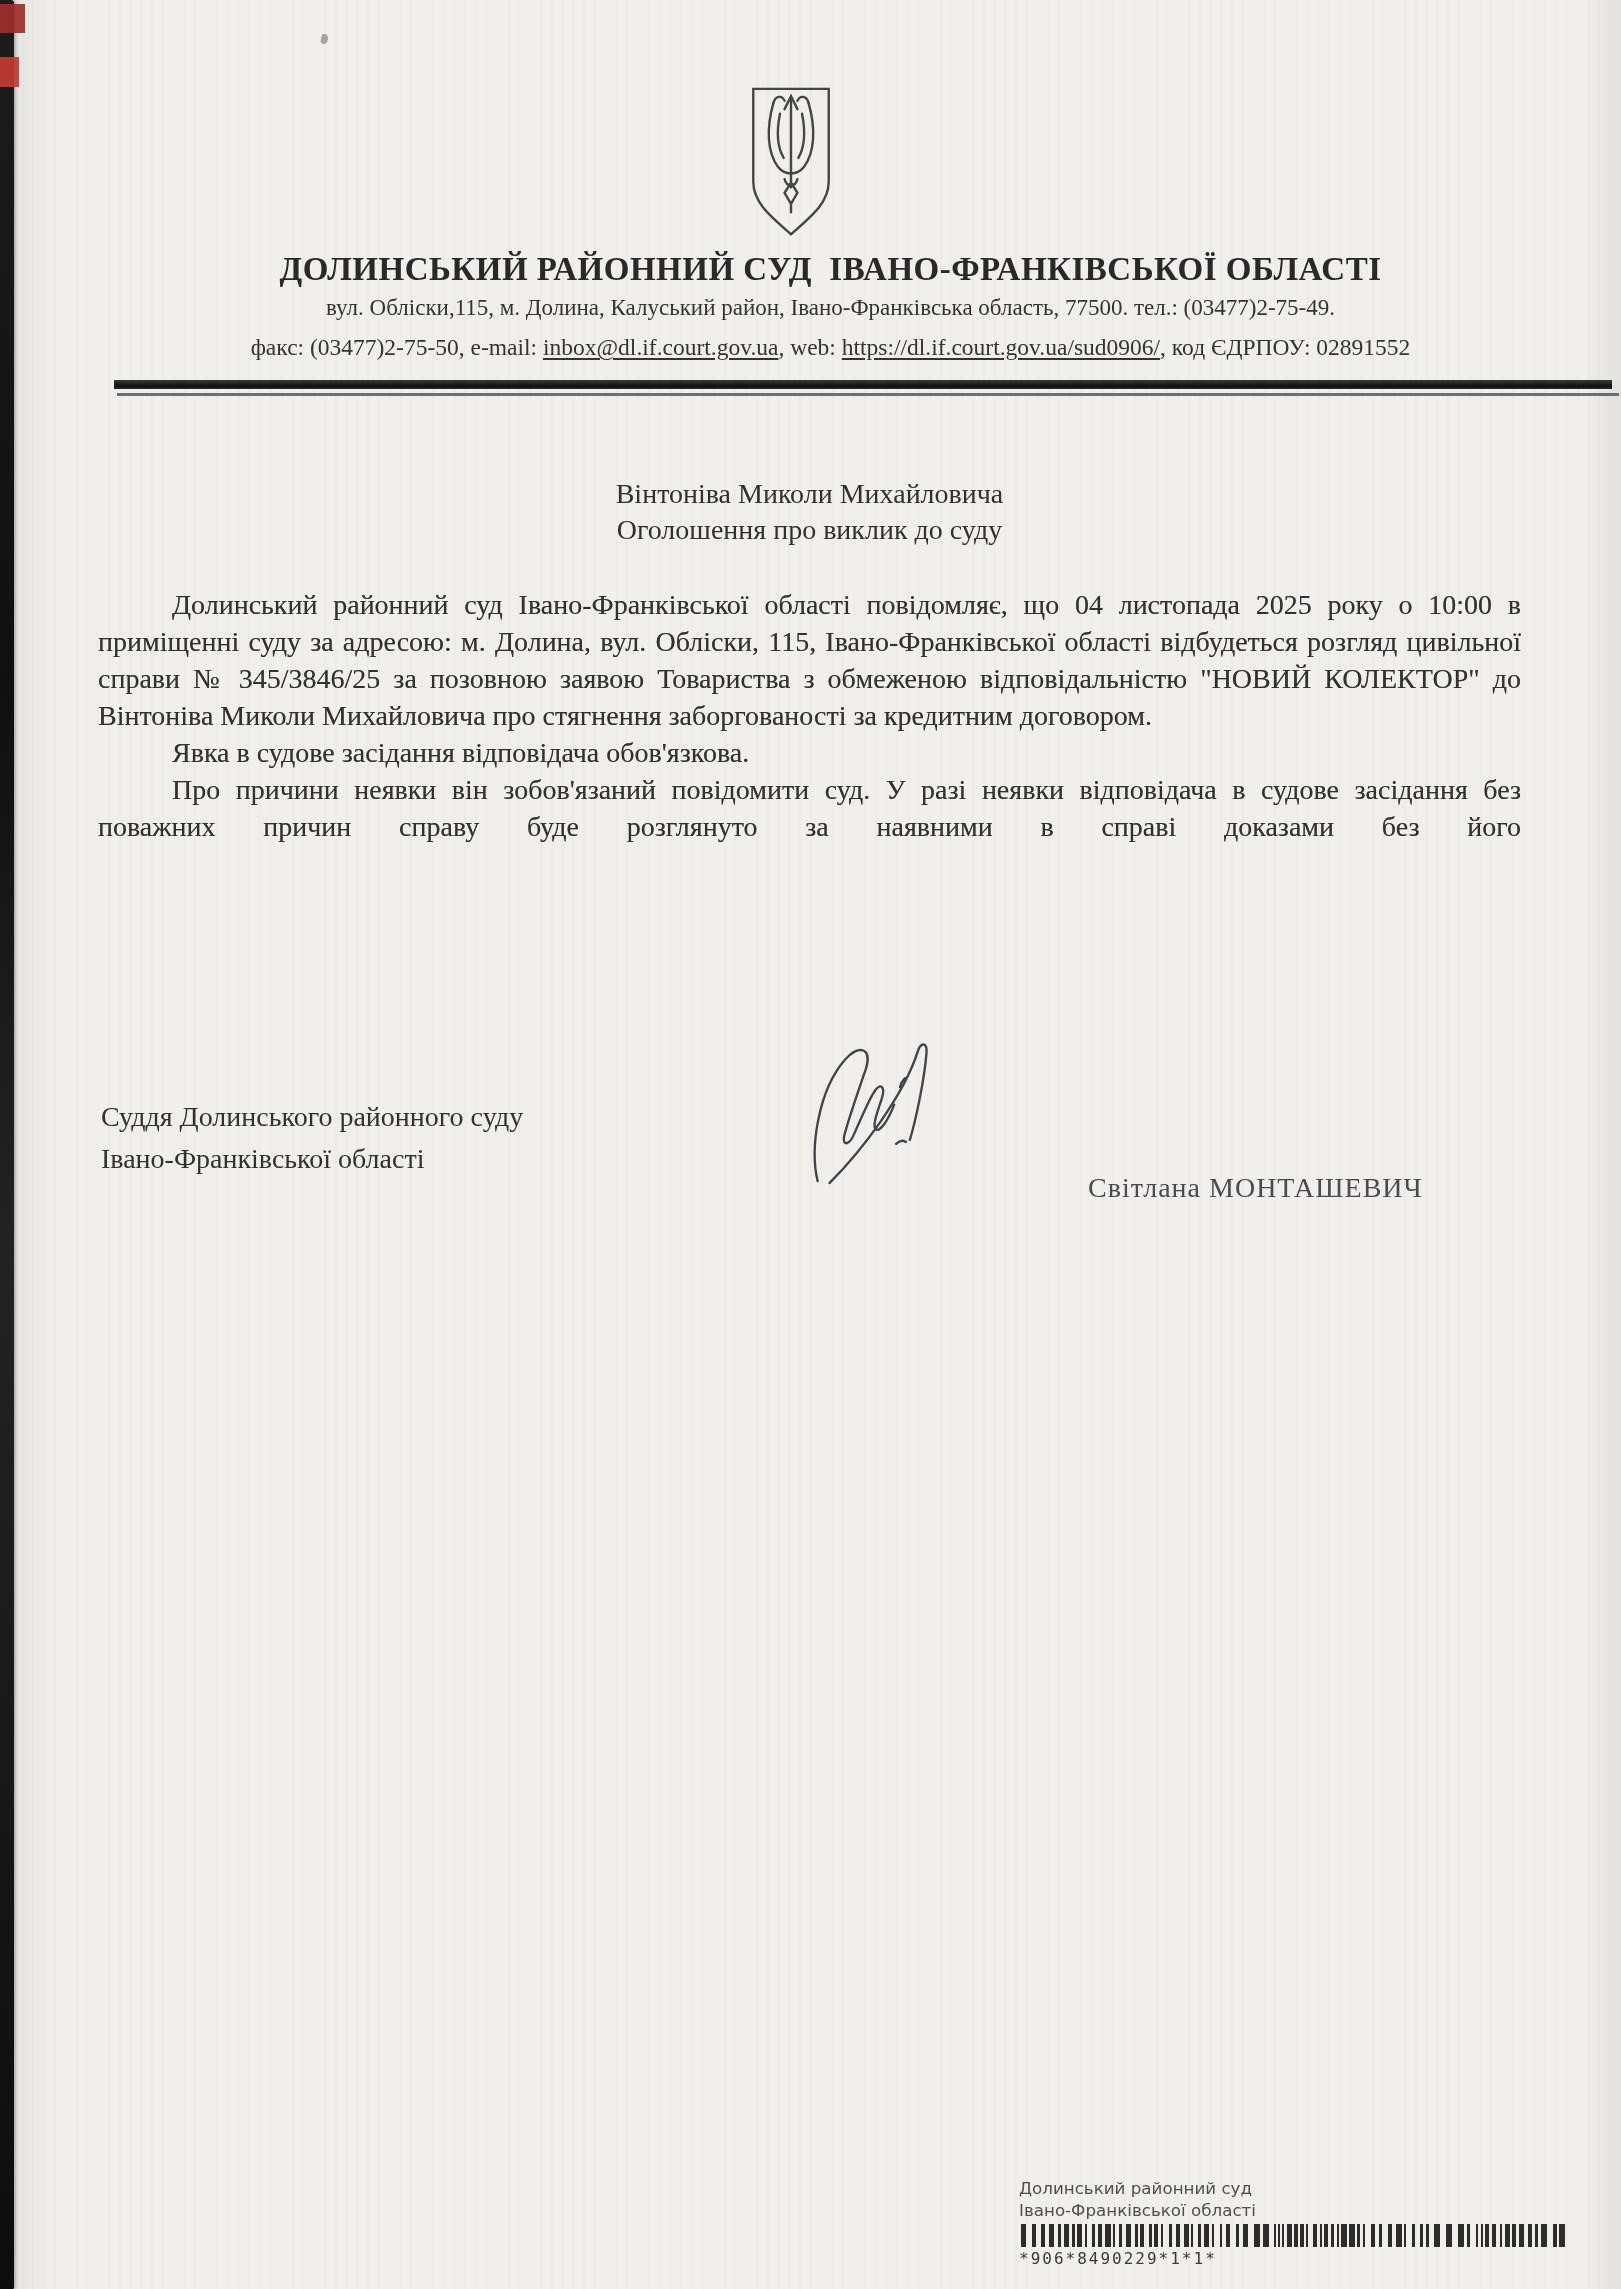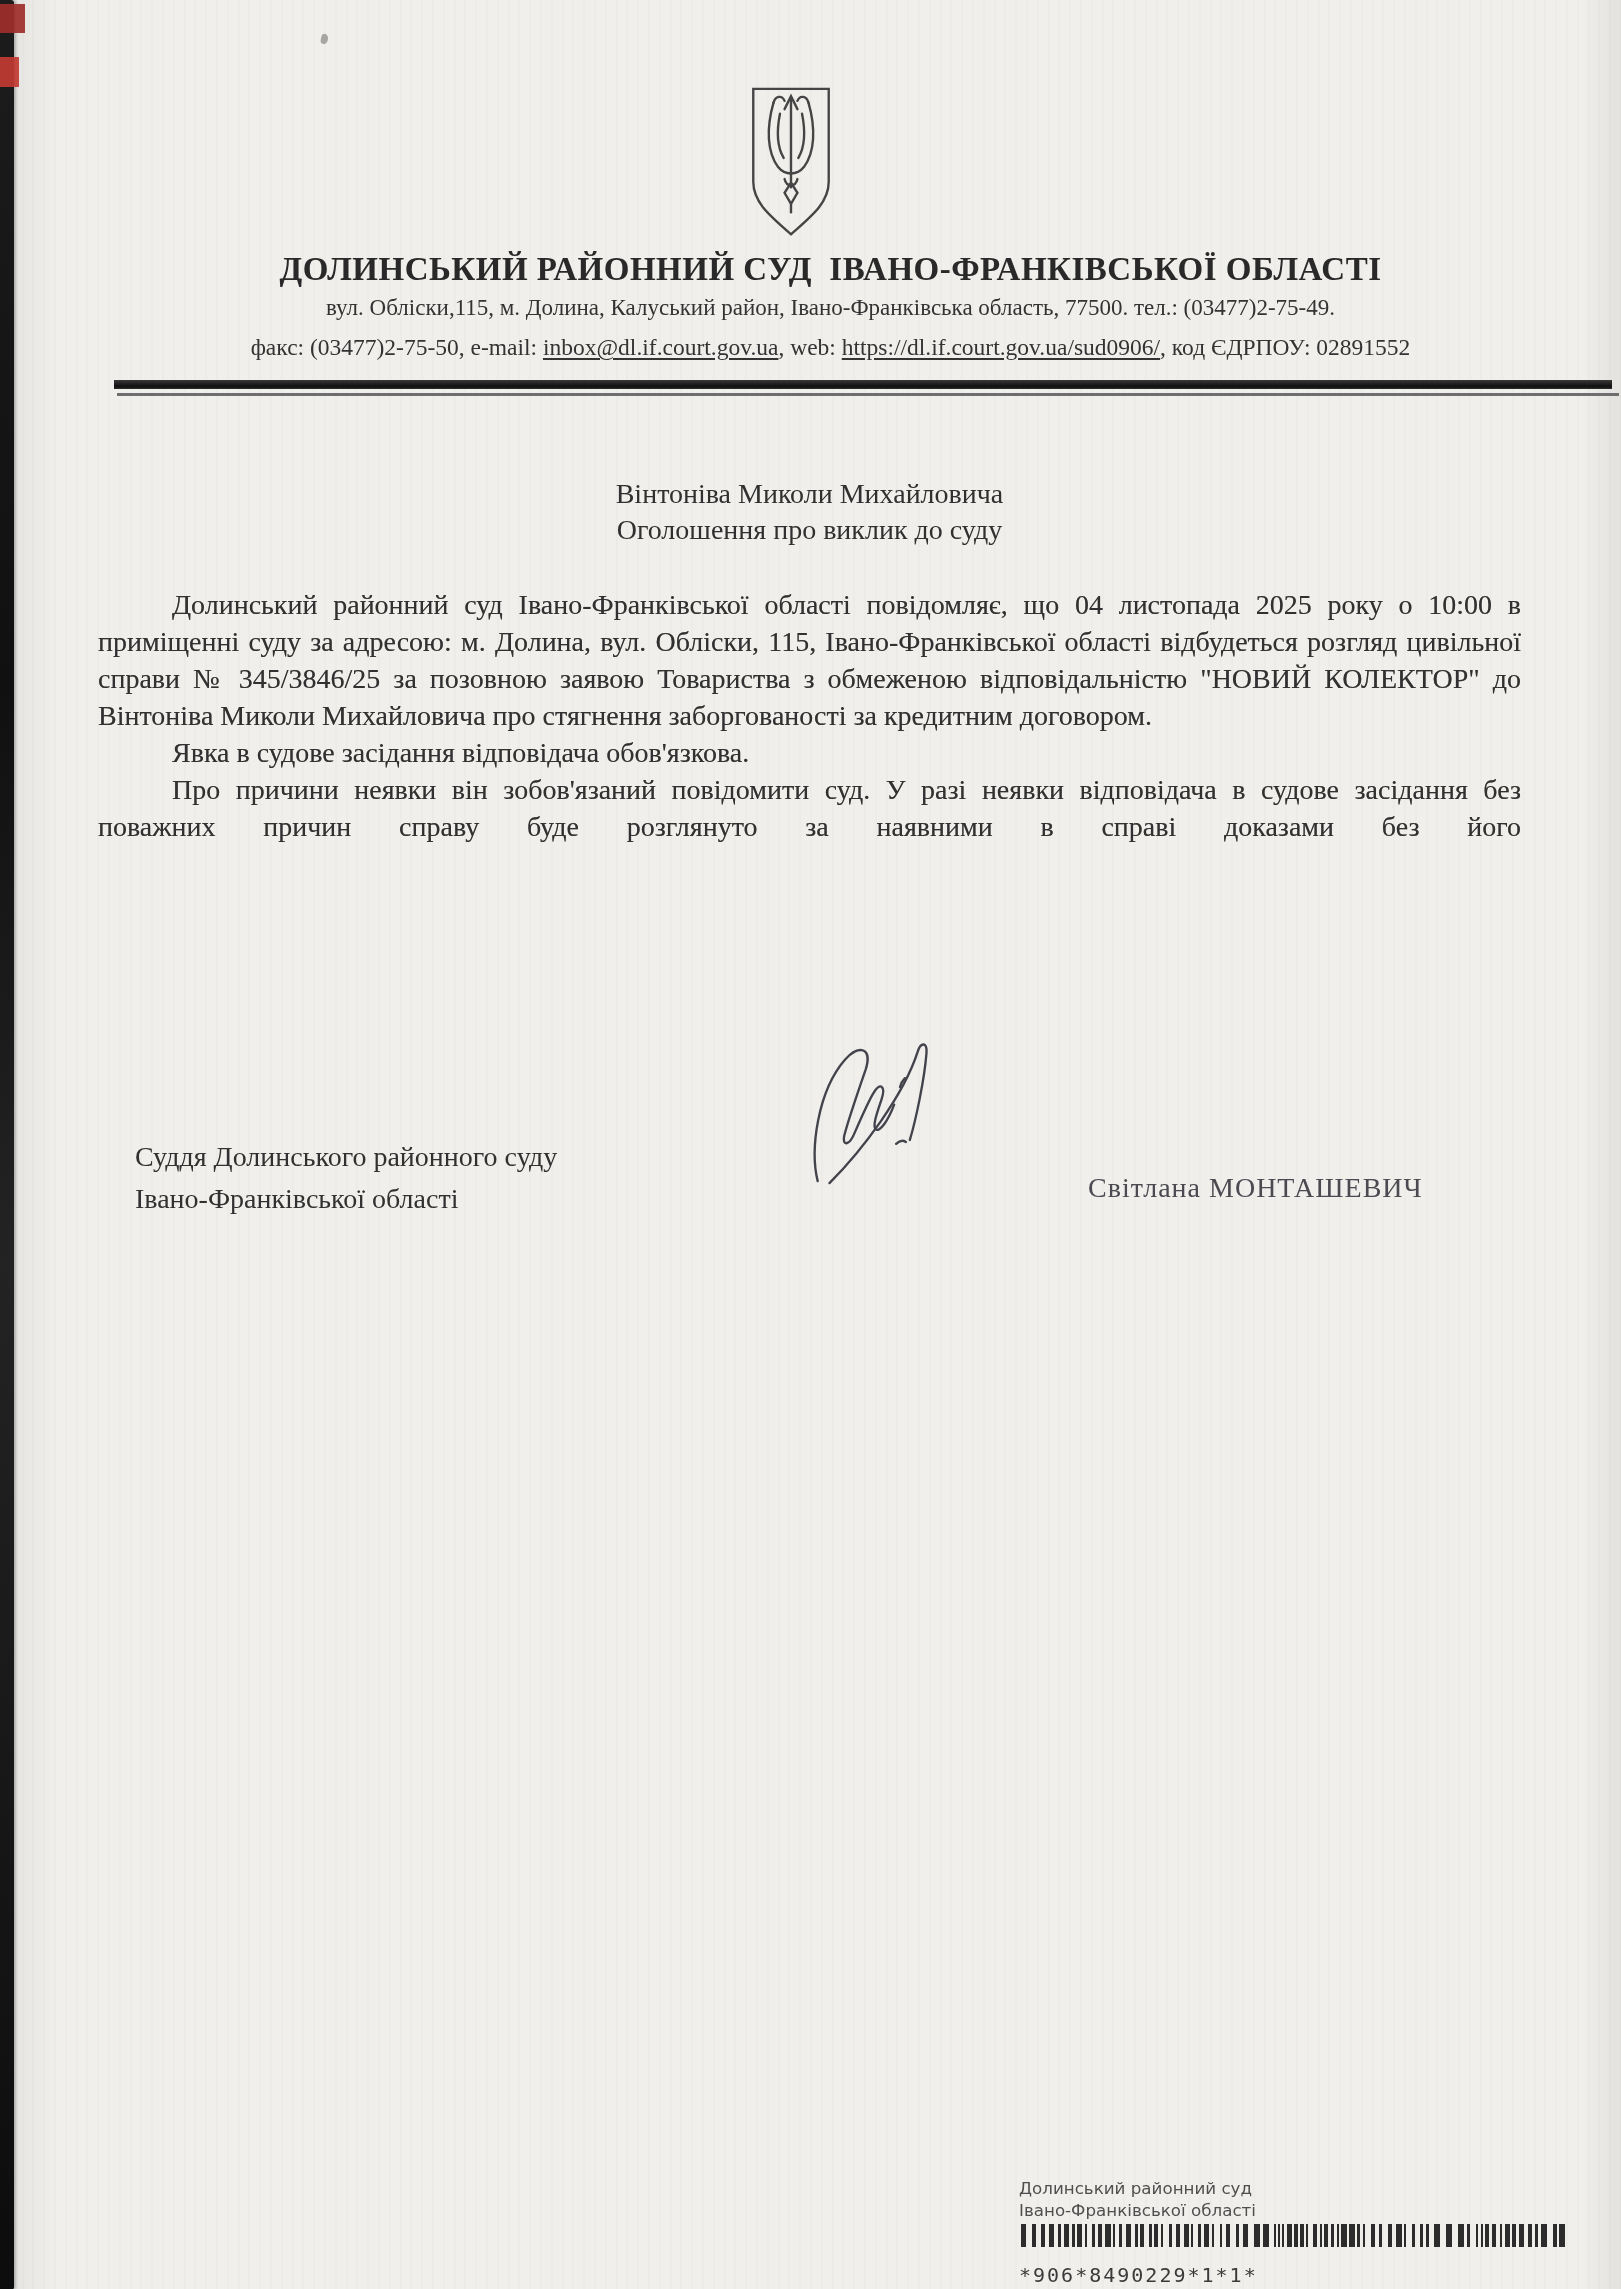--- a/index.html
+++ b/index.html
@@ -50,41 +50,41 @@
   }
   .body-text{
     position:absolute;left:98px;width:1423px;top:586px;
     font-size:28px;line-height:37px;color:#313131;
     text-shadow:0 0 0.5px rgba(40,40,40,.45);
   }
   .para{text-indent:74px;text-align:justify;margin:0;}
   .para.plain{text-align:left;}
   .para.justify-all{text-align:justify;text-align-last:justify;}
   .sig-left{
-    position:absolute;left:101px;top:1136px;
-    font-size:28px;line-height:42px;color:#313131;margin-left:34px;
+    position:absolute;left:101px;top:1096px;
+    font-size:28px;line-height:42px;color:#313131;
   }
   .signature{position:absolute;left:802px;top:1034px;width:201px;height:157px;}
   .judge-name{
     position:absolute;left:1088px;top:1172px;
     font-size:28px;letter-spacing:1px;color:#4a4a50;
   }
   .footer{
     position:absolute;left:1019px;width:549px;top:2178px;
     font-family:"DejaVu Sans", sans-serif;
     font-size:16.7px;line-height:21.6px;color:#4f4f4f;
   }
   .barcode{
     margin:2.9px auto 0 auto;height:22.5px;width:545px;
     display:flex;align-items:stretch;justify-content:flex-start;overflow:hidden;
   }
   .barcode span{display:inline-block;height:100%;background:#2c2c2c;flex:0 0 auto;}
   .barcode-text{
     font-family:"DejaVu Sans Mono", monospace;
-    font-size:20px;letter-spacing:2px;color:#3a3a3a;margin-top:18px;
+    font-size:16px;letter-spacing:2px;color:#3a3a3a;margin-top:1px;
   }
 </style>
 </head>
 <body>
 
 <div class="page">
 
   <div class="scan-band"></div>
   <div class="red-mark-1" style="background:#9e2f2a"></div>
   <div class="red-mark-2" style="background:#c23b32"></div>

